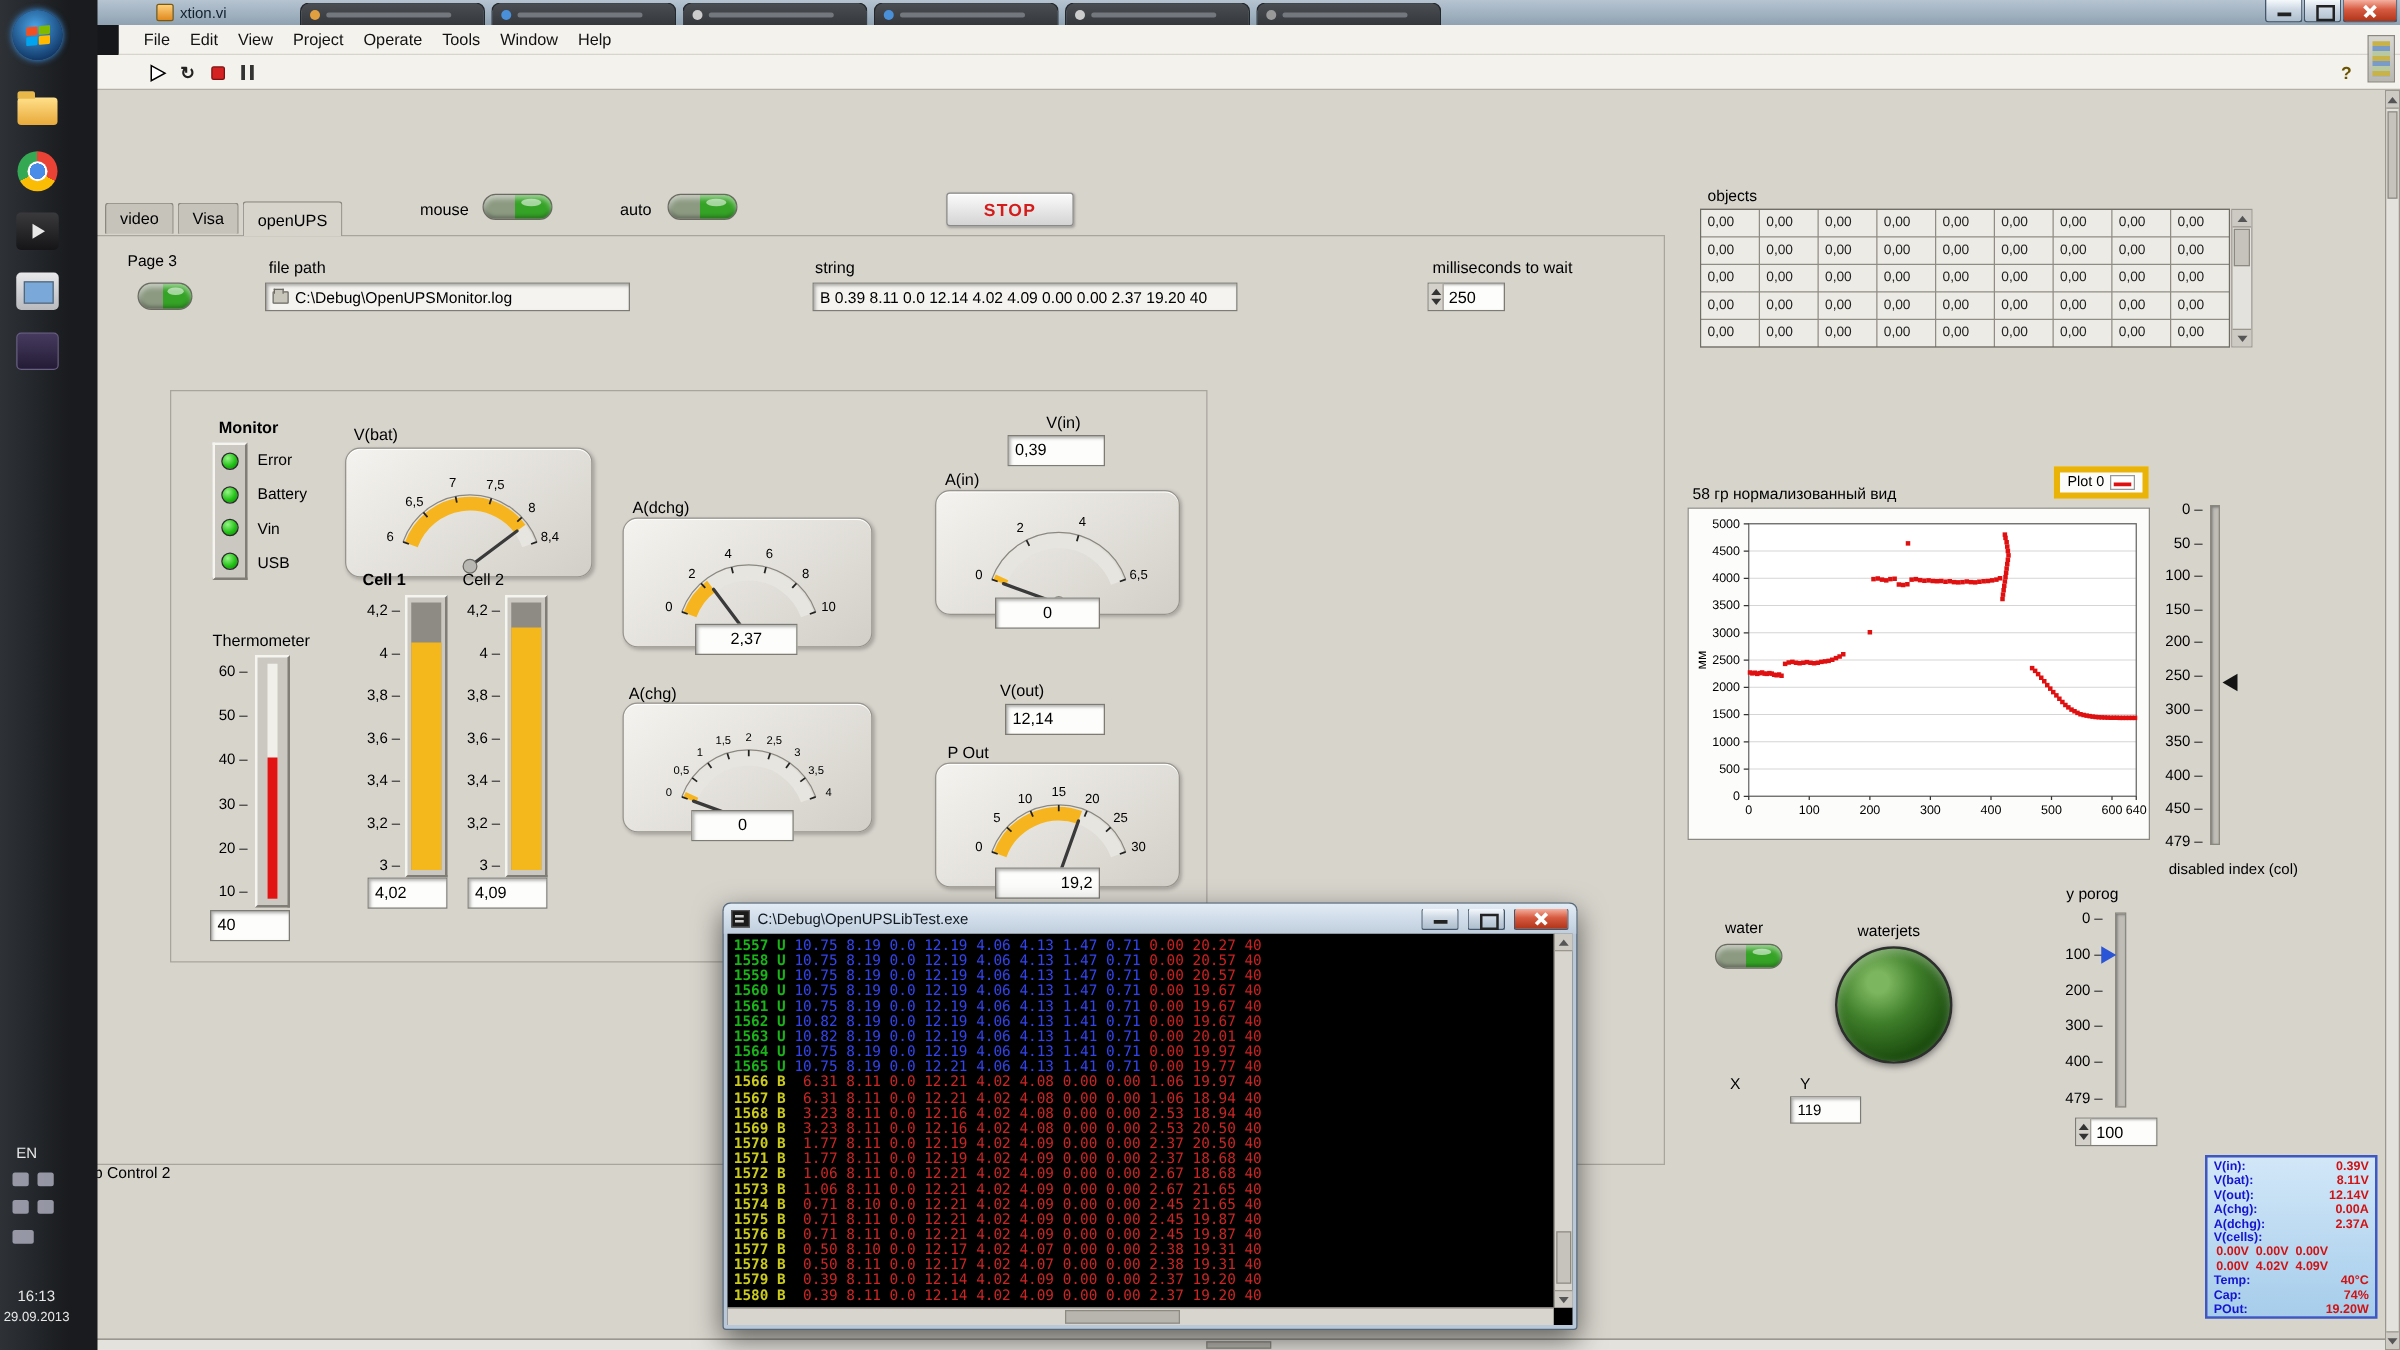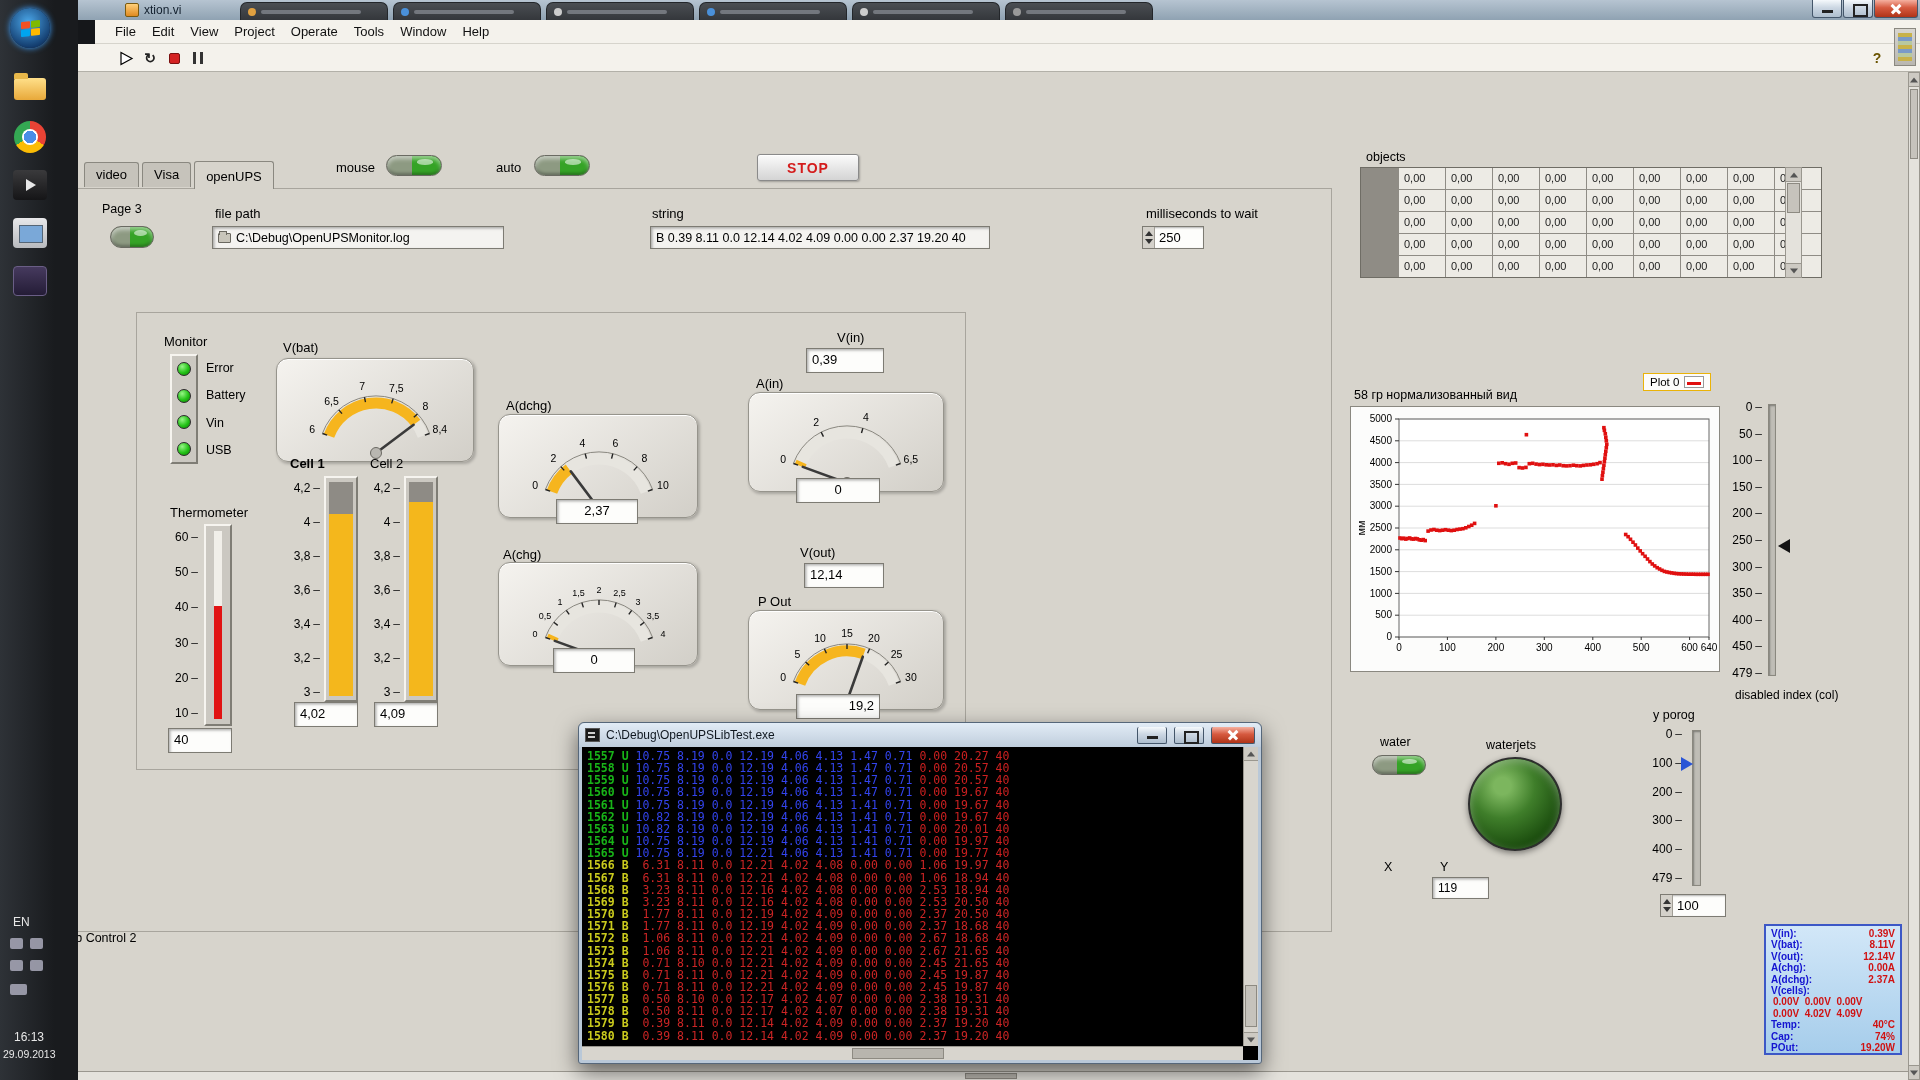--- a/index.html
+++ b/index.html
@@ -118,21 +118,21 @@
 .led-labels{position:absolute;display:flex;flex-direction:column;justify-content:space-around;font-size:12.5px;}
 .vtrack{position:absolute;background:#bfbdb6;border:1px solid #8a887f;box-shadow:inset 1px 1px 2px rgba(0,0,0,.35);}
 .ptr-left{position:absolute;width:0;height:0;border-top:7px solid transparent;border-bottom:7px solid transparent;
   border-right:12px solid #141414;}
 .ptr-right{position:absolute;width:0;height:0;border-top:7px solid transparent;border-bottom:7px solid transparent;
   border-left:12px solid #2a55d6;}
 .bigbtn{position:absolute;border-radius:50%;border:2px solid #2e2e2e;
   background:radial-gradient(circle at 36% 30%,#7cb65e 0 10%,#3f7e2a 38%,#1c4e0f 72%,#113407);
   box-shadow:inset 0 3px 8px rgba(255,255,255,.35),0 2px 6px rgba(0,0,0,.45);}
 .chart-panel{position:absolute;background:#fcfcfb;border:1px solid #8a8880;}
-.legend{position:absolute;display:flex;align-items:center;gap:5px;border:1px solid #eab308;background:#fcfcfb;
+.legend{position:absolute;display:flex;align-items:center;gap:5px;border:5px solid #eab308;background:#fcfcfb;
   padding:2px 6px;font-size:11.5px;}
 .legend-icon{width:20px;height:12px;background:#fff;border:1px solid #999;position:relative;}
 .legend-icon::after{content:"";position:absolute;left:2px;right:2px;top:5px;height:2.5px;background:#e01010;}
 .info-panel{position:absolute;background:linear-gradient(#d2e7f8,#a6cdeb);border:2px solid #3c57c6;
   font-size:10px;line-height:11.4px;padding:2px 5px;font-weight:bold;}
 .ip-line{display:flex;justify-content:space-between;}
 .ip-line .k{color:#1414d0;}
 .ip-line .v{color:#d01212;white-space:pre;}
 .ip-line.cells{justify-content:flex-start;padding-left:2px;}
 
@@ -290,21 +290,21 @@
   <div class="lbl" style="left:1146px;top:206px;">milliseconds to wait</div>
   <div class="spin" style="left:1142px;top:226px;width:62px;height:23px;">
     <span class="spin-arrows">
         <i class="up"></i>
         <i class="dn"></i>
       </span>
     <span class="spin-val">250</span>
   </div>
 
   <div class="lbl" style="left:1366px;top:150px;font-size:12.5px;">objects</div>
-  <div class="abs obj-grid" style="left:1360px;top:167px;padding-left:38px;">
+  <div class="abs obj-grid" style="left:1360px;top:167px;">
       <div class="obj-cell">0,00</div>
       <div class="obj-cell">0,00</div>
       <div class="obj-cell">0,00</div>
       <div class="obj-cell">0,00</div>
       <div class="obj-cell">0,00</div>
       <div class="obj-cell">0,00</div>
       <div class="obj-cell">0,00</div>
       <div class="obj-cell">0,00</div>
       <div class="obj-cell">0,00</div>
       <div class="obj-cell">0,00</div>
@@ -345,21 +345,21 @@
       <div class="obj-cell">0,00</div>
     </div>
   <div class="sb-v" style="left:1785px;top:167px;width:17px;height:111px;">
     <span class="sb-btn"></span>
     <span class="sb-thumb" style="top:15px;height:30px;"></span>
     <span class="sb-btn down"></span>
   </div>
 
   <div class="frame" style="left:136px;top:312px;width:830px;height:458px;"></div>
 
-  <div class="lbl" style="left:164px;top:334px;">Monitor</div>
+  <div class="lbl" style="left:175px;top:334px;font-weight:bold;">Monitor</div>
   <div class="bevel led-frame" style="left:170px;top:354px;width:28px;height:110px;">
       <div class="led"></div>
       <div class="led"></div>
       <div class="led"></div>
       <div class="led"></div>
     </div>
   <div class="led-labels" style="left:206px;top:354px;height:110px;">
       <div>Error</div>
       <div>Battery</div>
       <div>Vin</div>

